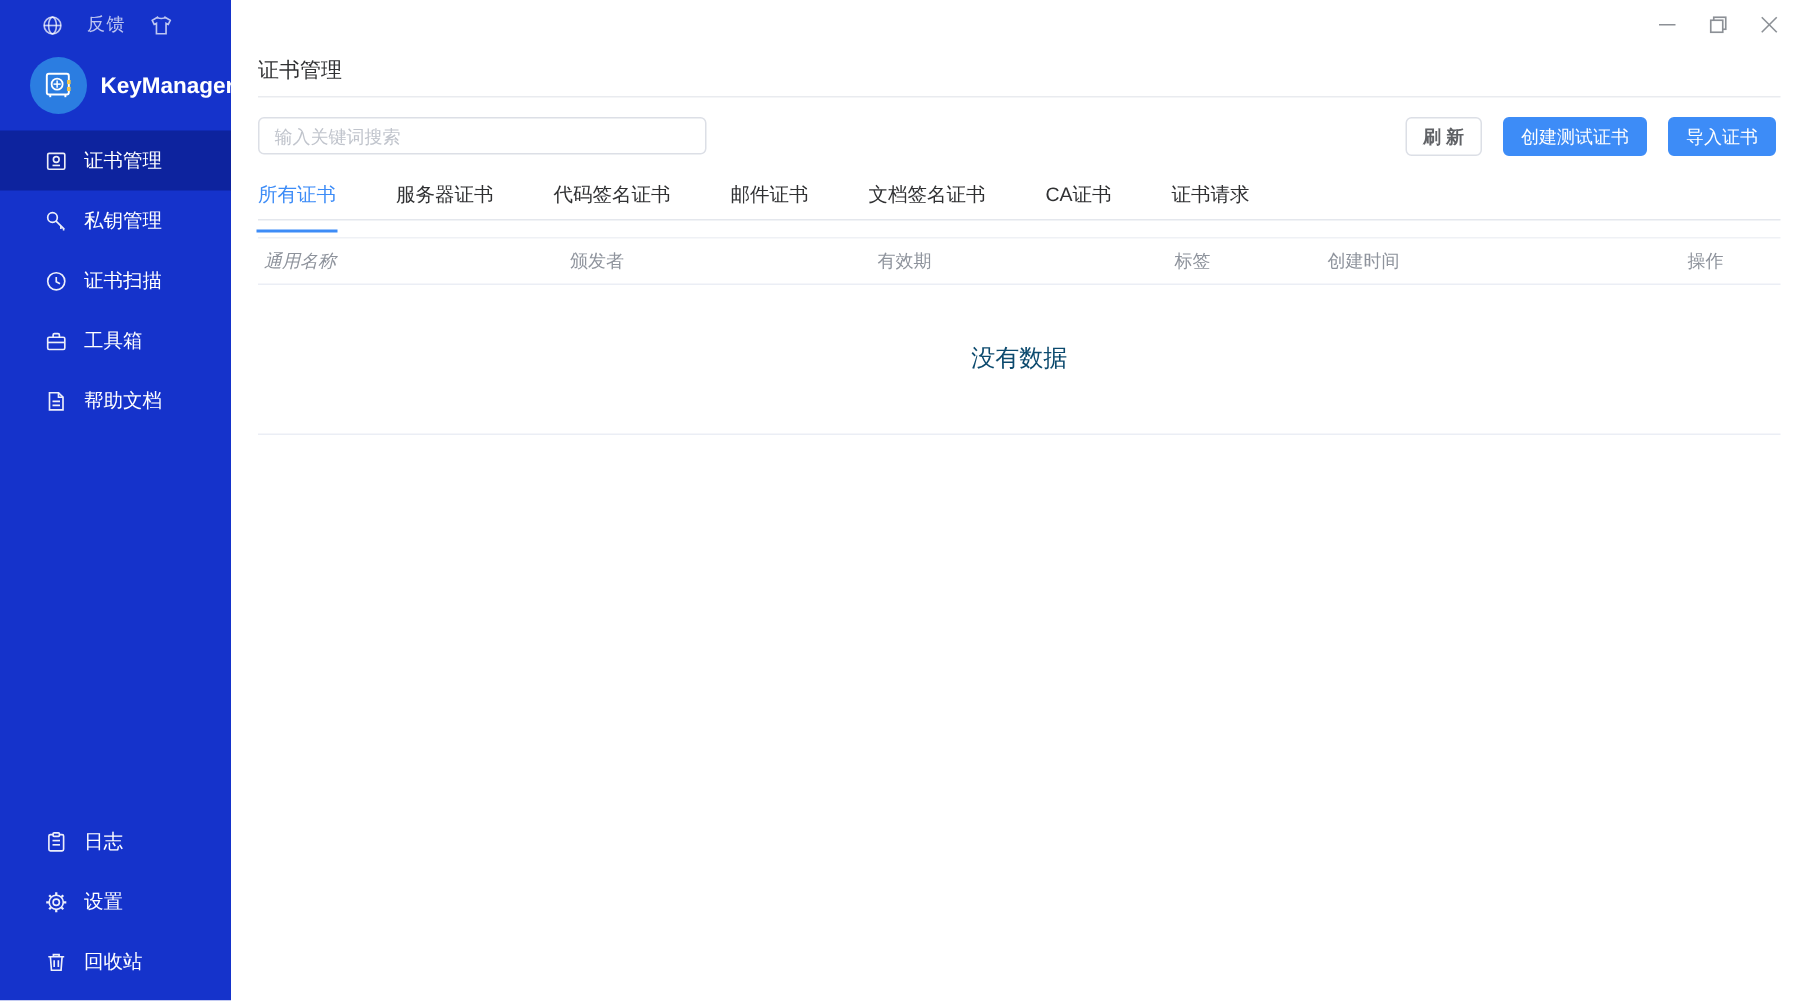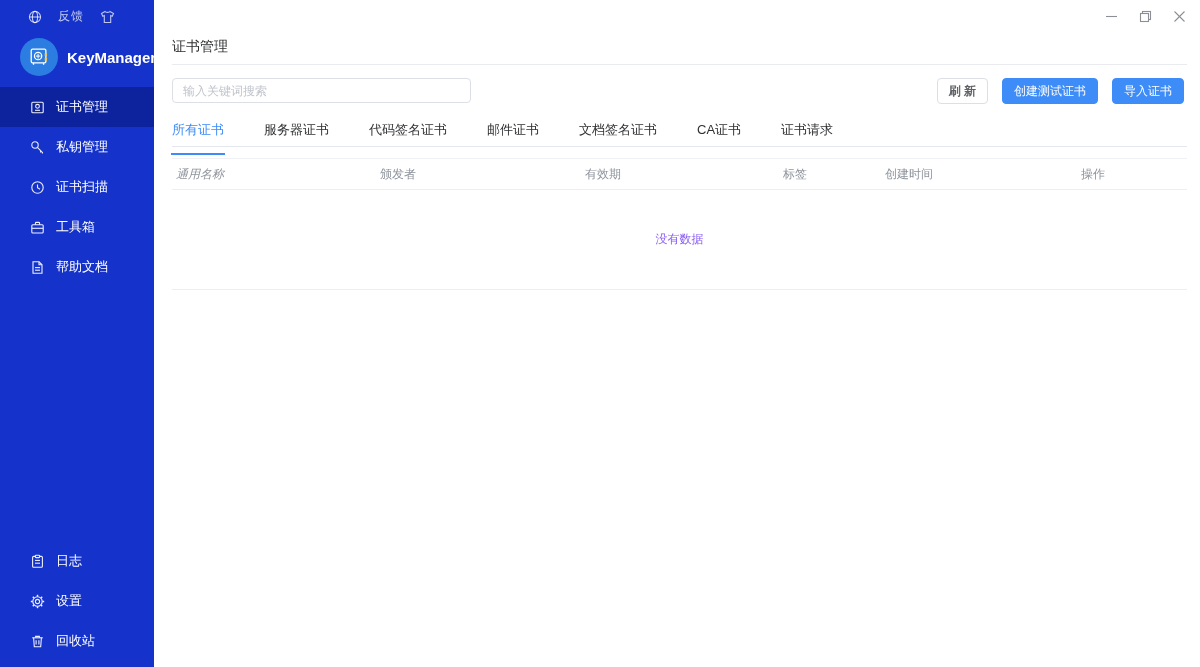--- a/index.html
+++ b/index.html
@@ -58,23 +58,23 @@
   .tab.active { color:#3D8CF7; }
   .tab.active::after { content:""; position:absolute; left:-1px; right:-1px;
     bottom:-9px; height:2px; background:#3D8CF7; }
 
   .table { position:absolute; top:158px; left:18px; right:13px; }
   .thead { display:flex; align-items:center; height:32px; border-top:1px solid #EFF1F5;
     border-bottom:1px solid #EBEEF5; color:#8E939C; font-size:12px; }
   .th { padding-left:4px; }
   .th-c1 { width:204px;font-style:italic; } .th-c2 { width:205px; } .th-c3 { width:198px; }
   .th-c4 { width:102px; } .th-c5 { flex:1; }
-  .th-c6 { width:110px; padding-right:38px; }
+  .th-c6 { width:110px; text-align:right; padding-right:38px; }
   .empty-row { height:100px; display:flex; align-items:center; justify-content:center;
-    color:#8b5cf6; font-size:12px; border-bottom:1px solid #EBEEF5; }
+    color:#0c4a6e; font-size:16px; border-bottom:1px solid #EBEEF5; }
 </style>
 </head>
 <body>
 
 <div class="app">
 
   <div class="sidebar">
 
     <div class="side-top">
       <span style="cursor:pointer">

